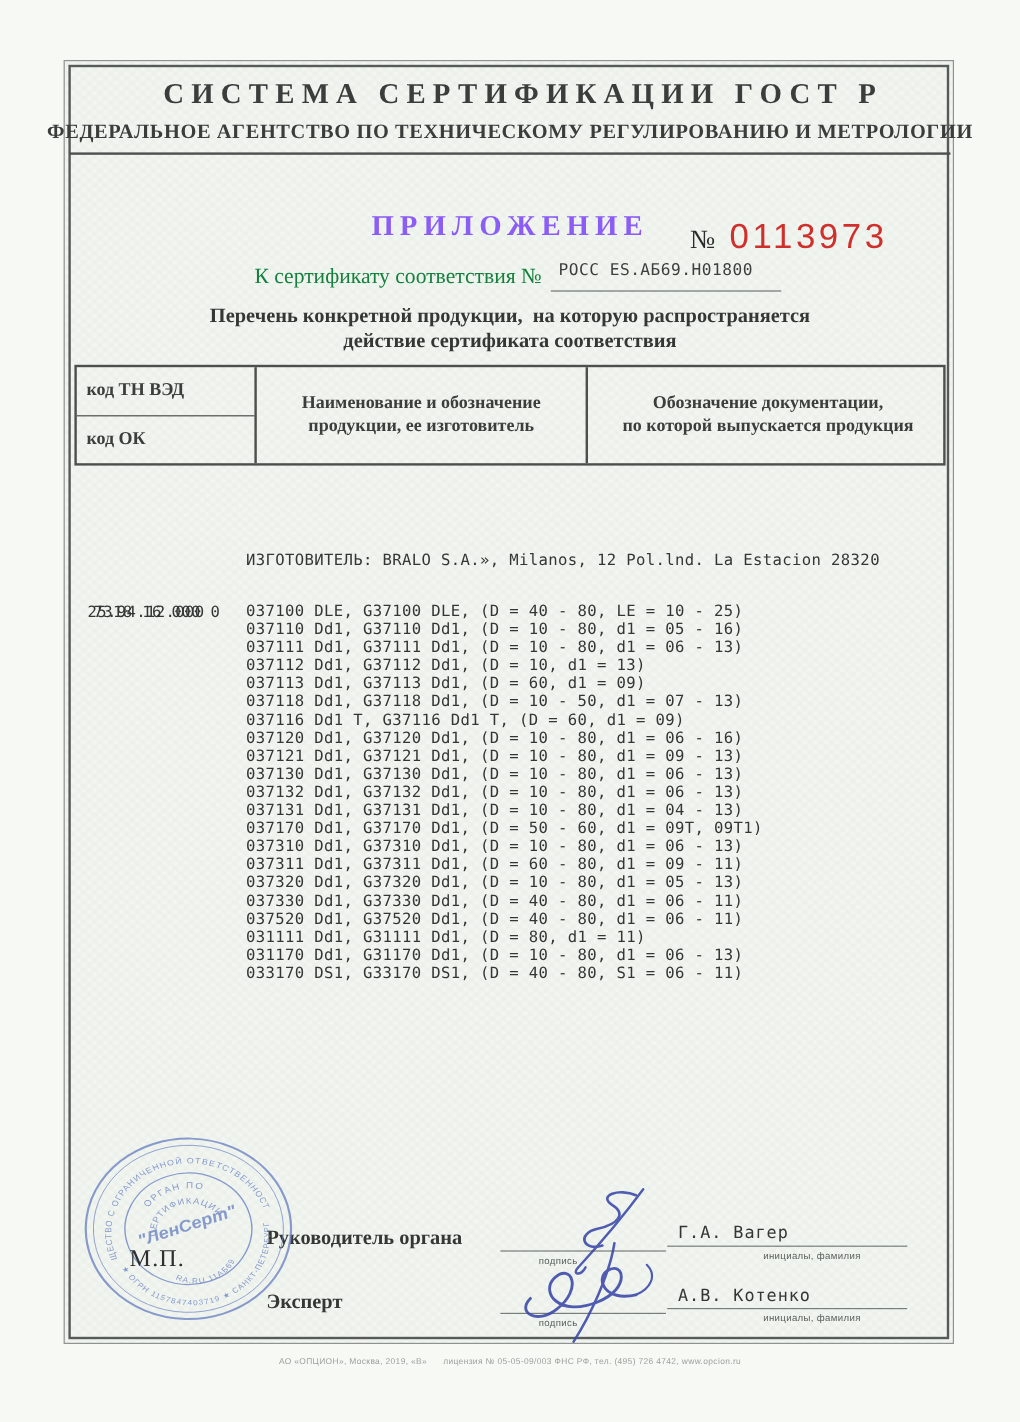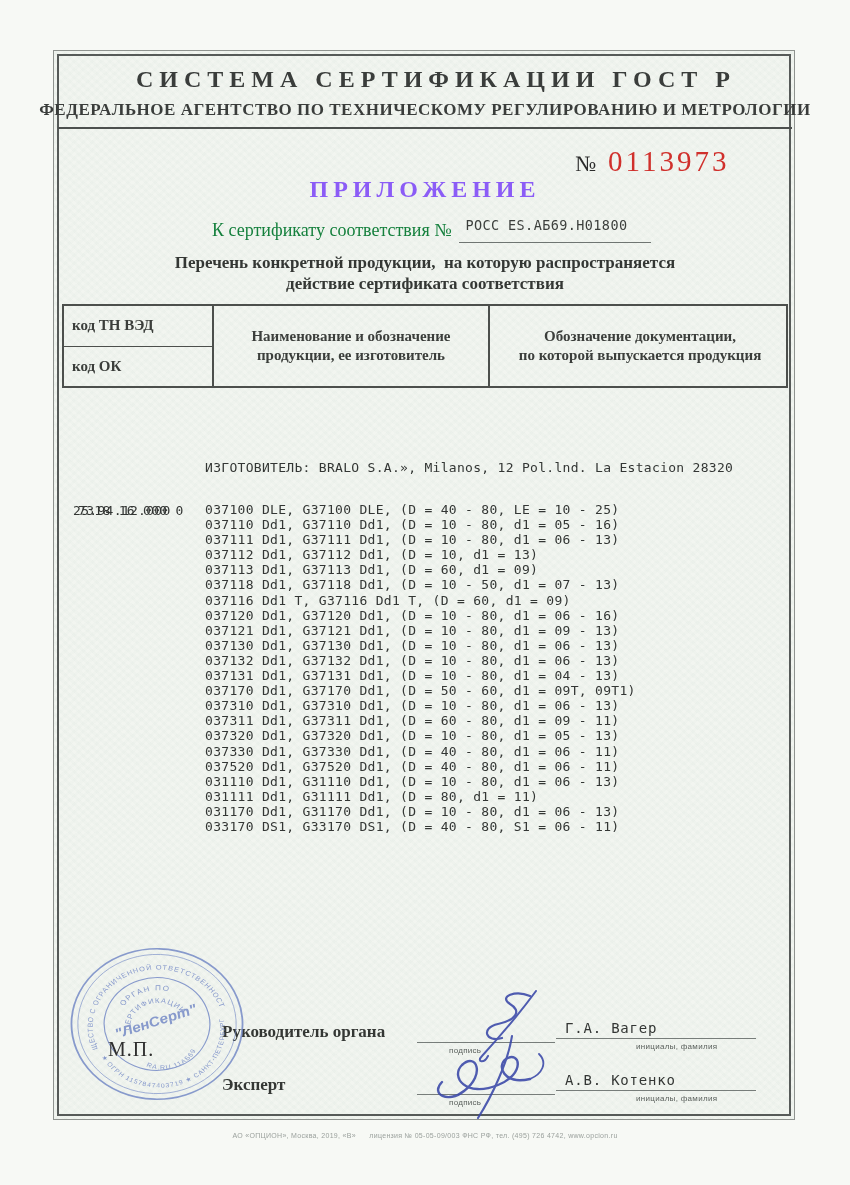--- a/index.html
+++ b/index.html
@@ -37,22 +37,22 @@
   }
   .h-agency {
     position:absolute; left:0; top:100px; width:850px; text-align:center;
     font-size:17px; font-weight:bold; letter-spacing:.5px; color:#3a3d3b;
   }
 
   
   .doc-number { position:absolute; left:575px; top:145px; display:flex; align-items:baseline; gap:12px; }
   .doc-number .no-sign { font-size:22px; color:#2b2b2b; }
   .doc-number .no-value {
-    font-family:Liberation Serif, serif;
-    font-size:29px; letter-spacing:3px; color:#d0302c; font-weight:500;
+    font-family:Liberation Sans, sans-serif;
+    font-size:29px; letter-spacing:3px; color:#d0302c; font-weight:500;margin-top:37px;
   }
 
   
   .doc-title {
     position:absolute; left:0; top:176px; width:850px; text-align:center;
     font-size:24px; font-weight:bold; letter-spacing:5px; color:#8b5cf6;
   }
   .cert-row { position:absolute; left:212px; top:205px; display:flex; align-items:flex-end; gap:8px; }
   .cert-label { font-size:18px; color:#15803d; padding-bottom:2px; }
   .cert-blank { position:relative; width:192px; height:38px; border-bottom:1px solid #6f7572; }
@@ -193,21 +193,20 @@
     <div class="product-line">037310 Dd1, G37310 Dd1, (D = 10 - 80, d1 = 06 - 13)</div>
 
     <div class="product-line">037311 Dd1, G37311 Dd1, (D = 60 - 80, d1 = 09 - 11)</div>
 
     <div class="product-line">037320 Dd1, G37320 Dd1, (D = 10 - 80, d1 = 05 - 13)</div>
 
     <div class="product-line">037330 Dd1, G37330 Dd1, (D = 40 - 80, d1 = 06 - 11)</div>
 
     <div class="product-line">037520 Dd1, G37520 Dd1, (D = 40 - 80, d1 = 06 - 11)</div>
 
-    <div class="product-line">031110 Dd1, G31110 Dd1, (D = 10 - 80, d1 = 06 - 13)</div>
 
     <div class="product-line">031111 Dd1, G31111 Dd1, (D = 80, d1 = 11)</div>
 
     <div class="product-line">031170 Dd1, G31170 Dd1, (D = 10 - 80, d1 = 06 - 13)</div>
 
     <div class="product-line">033170 DS1, G33170 DS1, (D = 40 - 80, S1 = 06 - 11)</div>
   </div>
 
 <div class="sig-label" style="top:1022px;">Руководитель органа</div>
 <div class="sig-line" style="left:417px; top:1024px; width:138px; height:19px;"></div>

